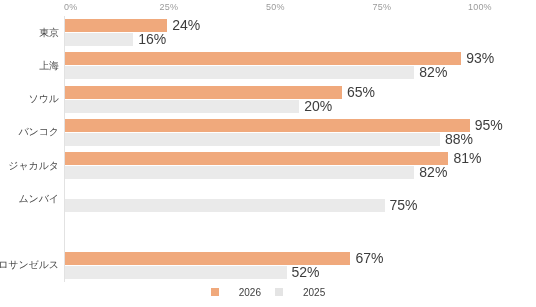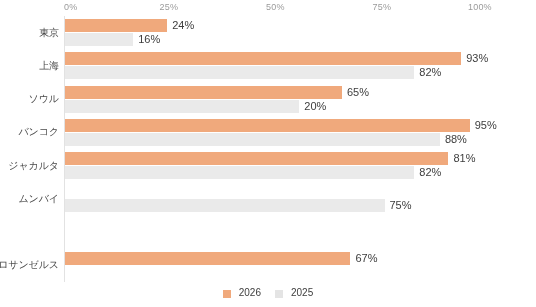--- a/index.html
+++ b/index.html
@@ -84,42 +84,42 @@
   .bar-row.r-2025 { top: 17px; }
 
   .bar {
     height: 13px;
     display: block;
   }
   .bar.s-2026 { background: #f0a97c; }
   .bar.s-2025 { background: #eaeaea; }
 
   .bar-value {
-    font-size: 11px;
+    font-size: 14px;
     color: #3d3d3d;
     margin-left: 5px;
     white-space: nowrap;
     line-height: 13px;
   }
 
   
   .legend {
     position: absolute;
     left: 0;
     top: 288px;
     width: 536px;
     display: flex;
     justify-content: center;
     align-items: center;
     gap: 14px;
   }
   .legend-item {
     display: flex;
-    align-items: flex-end;
-    gap: 8px;
+    align-items: flex-start;
+    gap: 20px;
   }
   .legend-swatch {
     width: 8px;
     height: 8px;
     display: block;
   }
   .legend-swatch.s-2026 { background: #f0a97c; }
   .legend-swatch.s-2025 { background: #e4e4e4; }
   .legend-label {
     font-size: 10px;
@@ -202,20 +202,24 @@
           <span class="bar s-2025" style="width: 319.5px; background: rgb(234, 234, 234);"></span>
           <span class="bar-value">75%</span>
         </div>
       </div>
       <div class="category-group" style="top: 232.75px; height: 33.25px;">
         <div class="cat-label" style="height: 33.25px;">ロサンゼルス</div>
         <div class="bar-row r-2026">
           <span class="bar s-2026" style="width: 285.42px; background: rgb(240, 169, 124);"></span>
           <span class="bar-value">67%</span>
         </div>
+        <div class="bar-row r-2025">
+          <span class="bar s-2025" style="width: 221.52px; background: rgb(234, 234, 234);"></span>
+          <span class="bar-value">52%</span>
+        </div>
       </div>
     </div>
 
   <div class="legend">
       <div class="legend-item">
         <span class="legend-swatch s-2026" style="background: rgb(240, 169, 124);"></span>
         <span class="legend-label">2026</span>
       </div>
       <div class="legend-item">
         <span class="legend-swatch s-2025" style="background: rgb(228, 228, 228);"></span>

